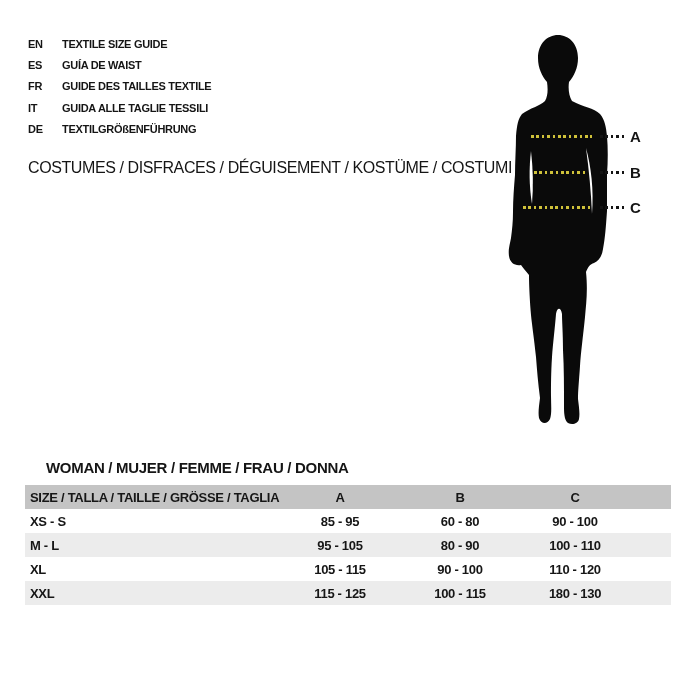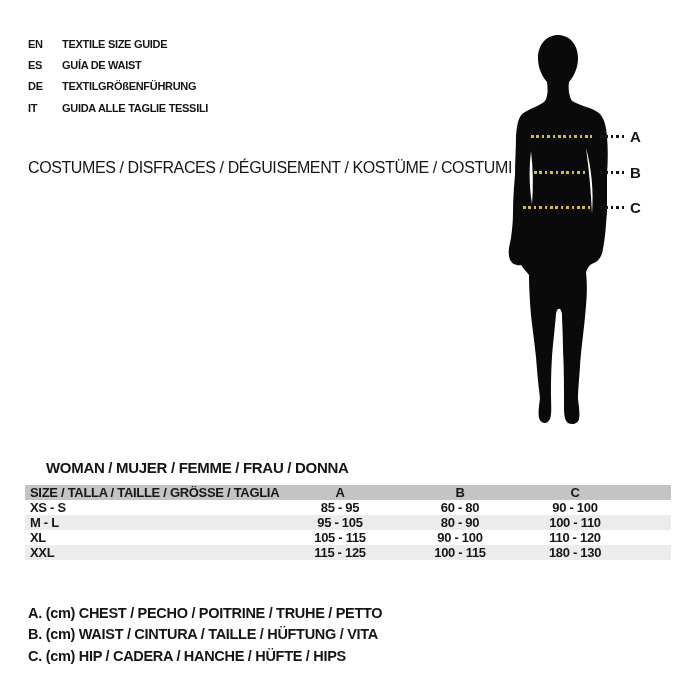--- a/index.html
+++ b/index.html
@@ -21,21 +21,21 @@
   .dots{position:absolute;height:3px;}
   .dots.yellow{background:repeating-linear-gradient(90deg,#cfc13a 0 2.6px,transparent 2.6px 5.4px);}
   .dots.black{background:repeating-linear-gradient(90deg,#141414 0 2.6px,transparent 2.6px 5.4px);}
   .measure-label{position:absolute;font-size:15px;font-weight:700;width:16px;text-align:left;}
   
   .section-title{position:absolute;left:46px;top:459px;font-size:15px;font-weight:600;letter-spacing:-0.3px;}
   .size-table{
     position:absolute;left:25px;top:485px;width:646px;border-collapse:collapse;table-layout:fixed;
     font-size:13px;font-weight:600;letter-spacing:-0.3px;color:#161616;
   }
-  .size-table td,.size-table th{padding:0;height:15px;vertical-align:middle;font-weight:600;white-space:nowrap;overflow:hidden;}
+  .size-table td,.size-table th{padding:0;height:24px;vertical-align:middle;font-weight:600;white-space:nowrap;overflow:hidden;}
   .size-table .c-label{text-align:left;padding-left:5px;}
   .size-table .c-val{text-align:center;}
   .size-table tr.hdr{background:#c4c4c4;}
   .size-table tr.alt{background:#ececec;}
   
   .legend{position:absolute;left:28px;top:603px;}
   .legend-item{line-height:21.4px;font-size:14.5px;font-weight:600;letter-spacing:-0.3px;}
 </style>
 </head>
 <body>
@@ -45,26 +45,30 @@
   <div class="lang-block">
     <div class="lang-row">
       <span class="lang-code">EN</span>
       <span>TEXTILE SIZE GUIDE</span>
     </div>
     <div class="lang-row">
       <span class="lang-code">ES</span>
       <span>GUÍA DE WAIST</span>
     </div>
     <div class="lang-row">
-      <span class="lang-code">DE</span>
-      <span>TEXTILGRÖßENFÜHRUNG</span>
+      <span class="lang-code">FR</span>
+      <span>GUIDE DES TAILLES TEXTILE</span>
     </div>
     <div class="lang-row">
       <span class="lang-code">IT</span>
       <span>GUIDA ALLE TAGLIE TESSILI</span>
+    </div>
+    <div class="lang-row">
+      <span class="lang-code">DE</span>
+      <span>TEXTILGRÖßENFÜHRUNG</span>
     </div>
   </div>
 
   <div class="category">COSTUMES / DISFRACES / DÉGUISEMENT / KOSTÜME / COSTUMI</div>
 
   <svg class="silhouette" viewBox="0 0 130 390" xmlns="http://www.w3.org/2000/svg" aria-hidden="true">
     <path fill="#0a0a0a" d="
       M 63 0
       C 74 0 83 9 83 23
       C 83 33 79 41 74 47
@@ -163,19 +167,14 @@
       <tr class="alt">
         <td class="c-label">XXL</td>
         <td class="c-val">115 - 125</td>
         <td class="c-val">100 - 115</td>
         <td class="c-val">180 - 130</td>
         <td></td>
       </tr>
     </tbody>
   </table>
 
-  <div class="legend">
-    <div class="legend-item">A. (cm) CHEST / PECHO / POITRINE / TRUHE / PETTO</div>
-    <div class="legend-item">B. (cm) WAIST / CINTURA / TAILLE / HÜFTUNG / VITA</div>
-    <div class="legend-item">C. (cm) HIP / CADERA / HANCHE / HÜFTE / HIPS</div>
-  </div>
 
 </div>
 
 </body></html>

